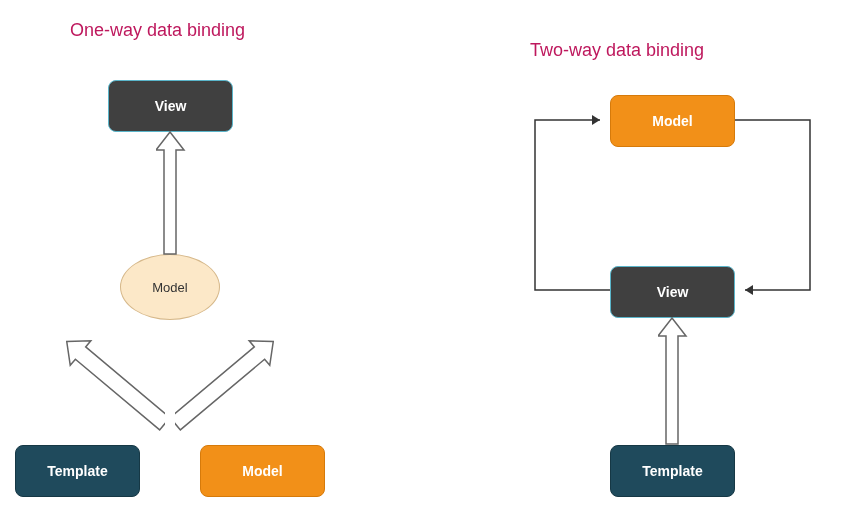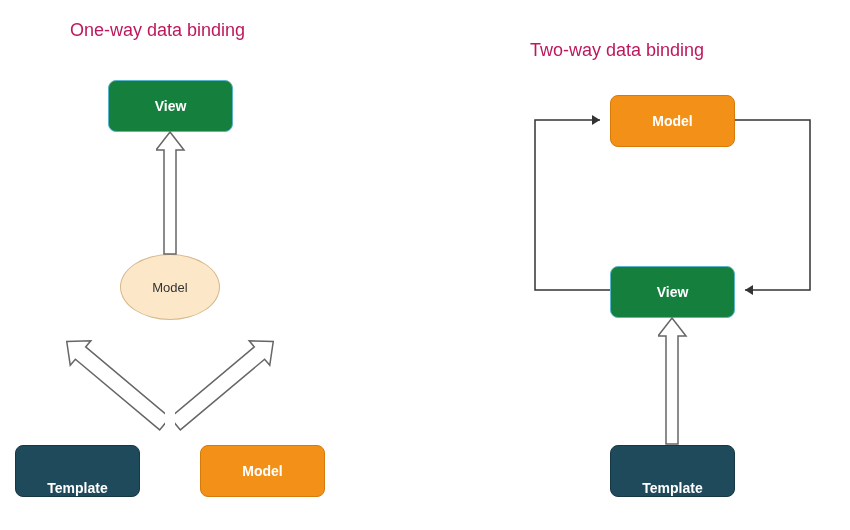--- a/index.html
+++ b/index.html
@@ -29,32 +29,31 @@
       position: absolute;
       border-radius: 8px;
       display: flex;
       align-items: center;
       justify-content: center;
       font-size: 14px;
       font-weight: bold;
       color: #ffffff;
     }
     .box-view {
-      background: #15803d;
+      background: #404040;
       border: 1px solid #5ab5ca;
       justify-content: center;
     }
     .box-model {
       background: #f29018;
       border: 1px solid #d67a0a;
     }
     .box-template {
       background: #1f4a5c;
       border: 1px solid #163845;
-      align-items: flex-end;
     }
     .ellipse {
       position: absolute;
       background: #fce8c8;
       border: 1px solid #d6b88a;
       border-radius: 50%;
       display: flex;
       align-items: center;
       justify-content: center;
       font-size: 13px;

